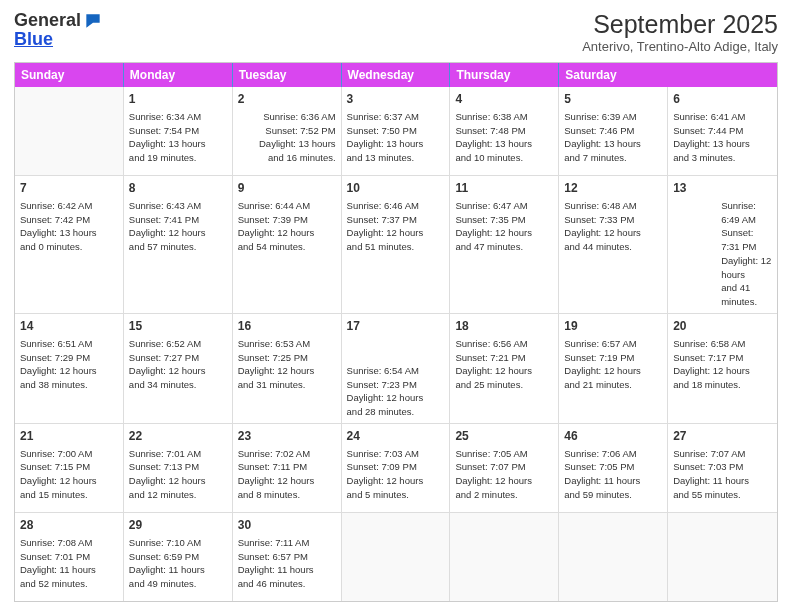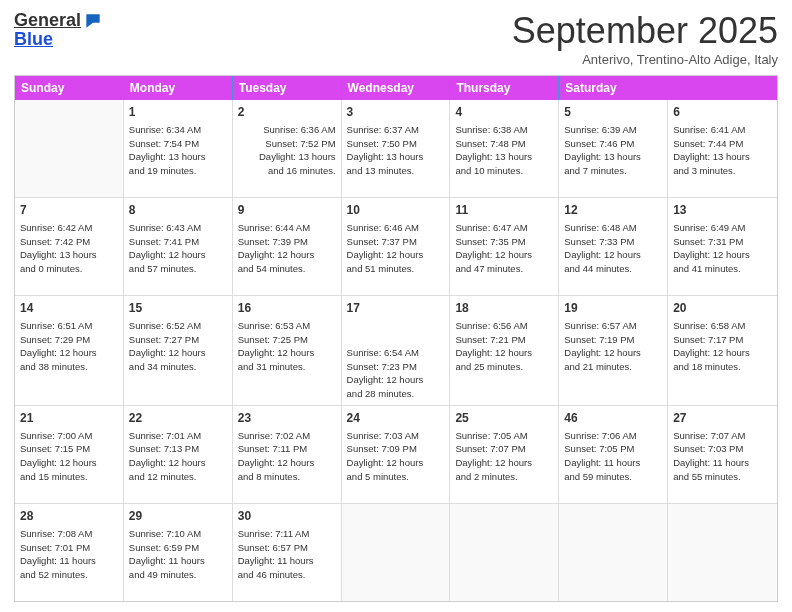--- a/index.html
+++ b/index.html
@@ -28,38 +28,37 @@
     .logo {
       display: flex;
       flex-direction: column;
       align-items: flex-start;
     }
     .logo-text {
       display: flex;
       align-items: center;
       font-size: 18px;
       font-weight: bold;
-      text-decoration: underline;
     }
     .logo-general {
       color: #333;
     }
     .logo-blue {
       color: #1565c0;
     }
     .logo-icon {
       width: 20px;
       height: 20px;
       margin-left: 2px;
     }
     .title-block {
       text-align: right;
     }
     .main-title {
-      font-size: 36px;
+      font-size: 25px;
       font-weight: normal;
       color: #333;
     }
     .sub-title {
       font-size: 13px;
       color: #555;
     }
     .calendar {
       flex: 1;
       display: flex;
@@ -237,21 +236,21 @@
           </div>
           <div class="cal-cell">
             <span class="day-number">12</span>
             <div class="cell-detail" style="white-space: pre-line;">Sunrise: 6:48 AM
 Sunset: 7:33 PM
 Daylight: 12 hours
 and 44 minutes.</div>
           </div>
           <div class="cal-cell">
             <span class="day-number">13</span>
-            <div class="cell-detail" style="white-space: pre-line;">Sunrise: 6:49 AM
+            <div class="cell-detail" style="white-space: pre-line; margin-left: 48px;">Sunrise: 6:49 AM
 Sunset: 7:31 PM
 Daylight: 12 hours
 and 41 minutes.</div>
           </div>
         </div>
         <div class="cal-row">
           <div class="cal-cell">
             <span class="day-number">14</span>
             <div class="cell-detail" style="white-space: pre-line;">Sunrise: 6:51 AM
 Sunset: 7:29 PM

